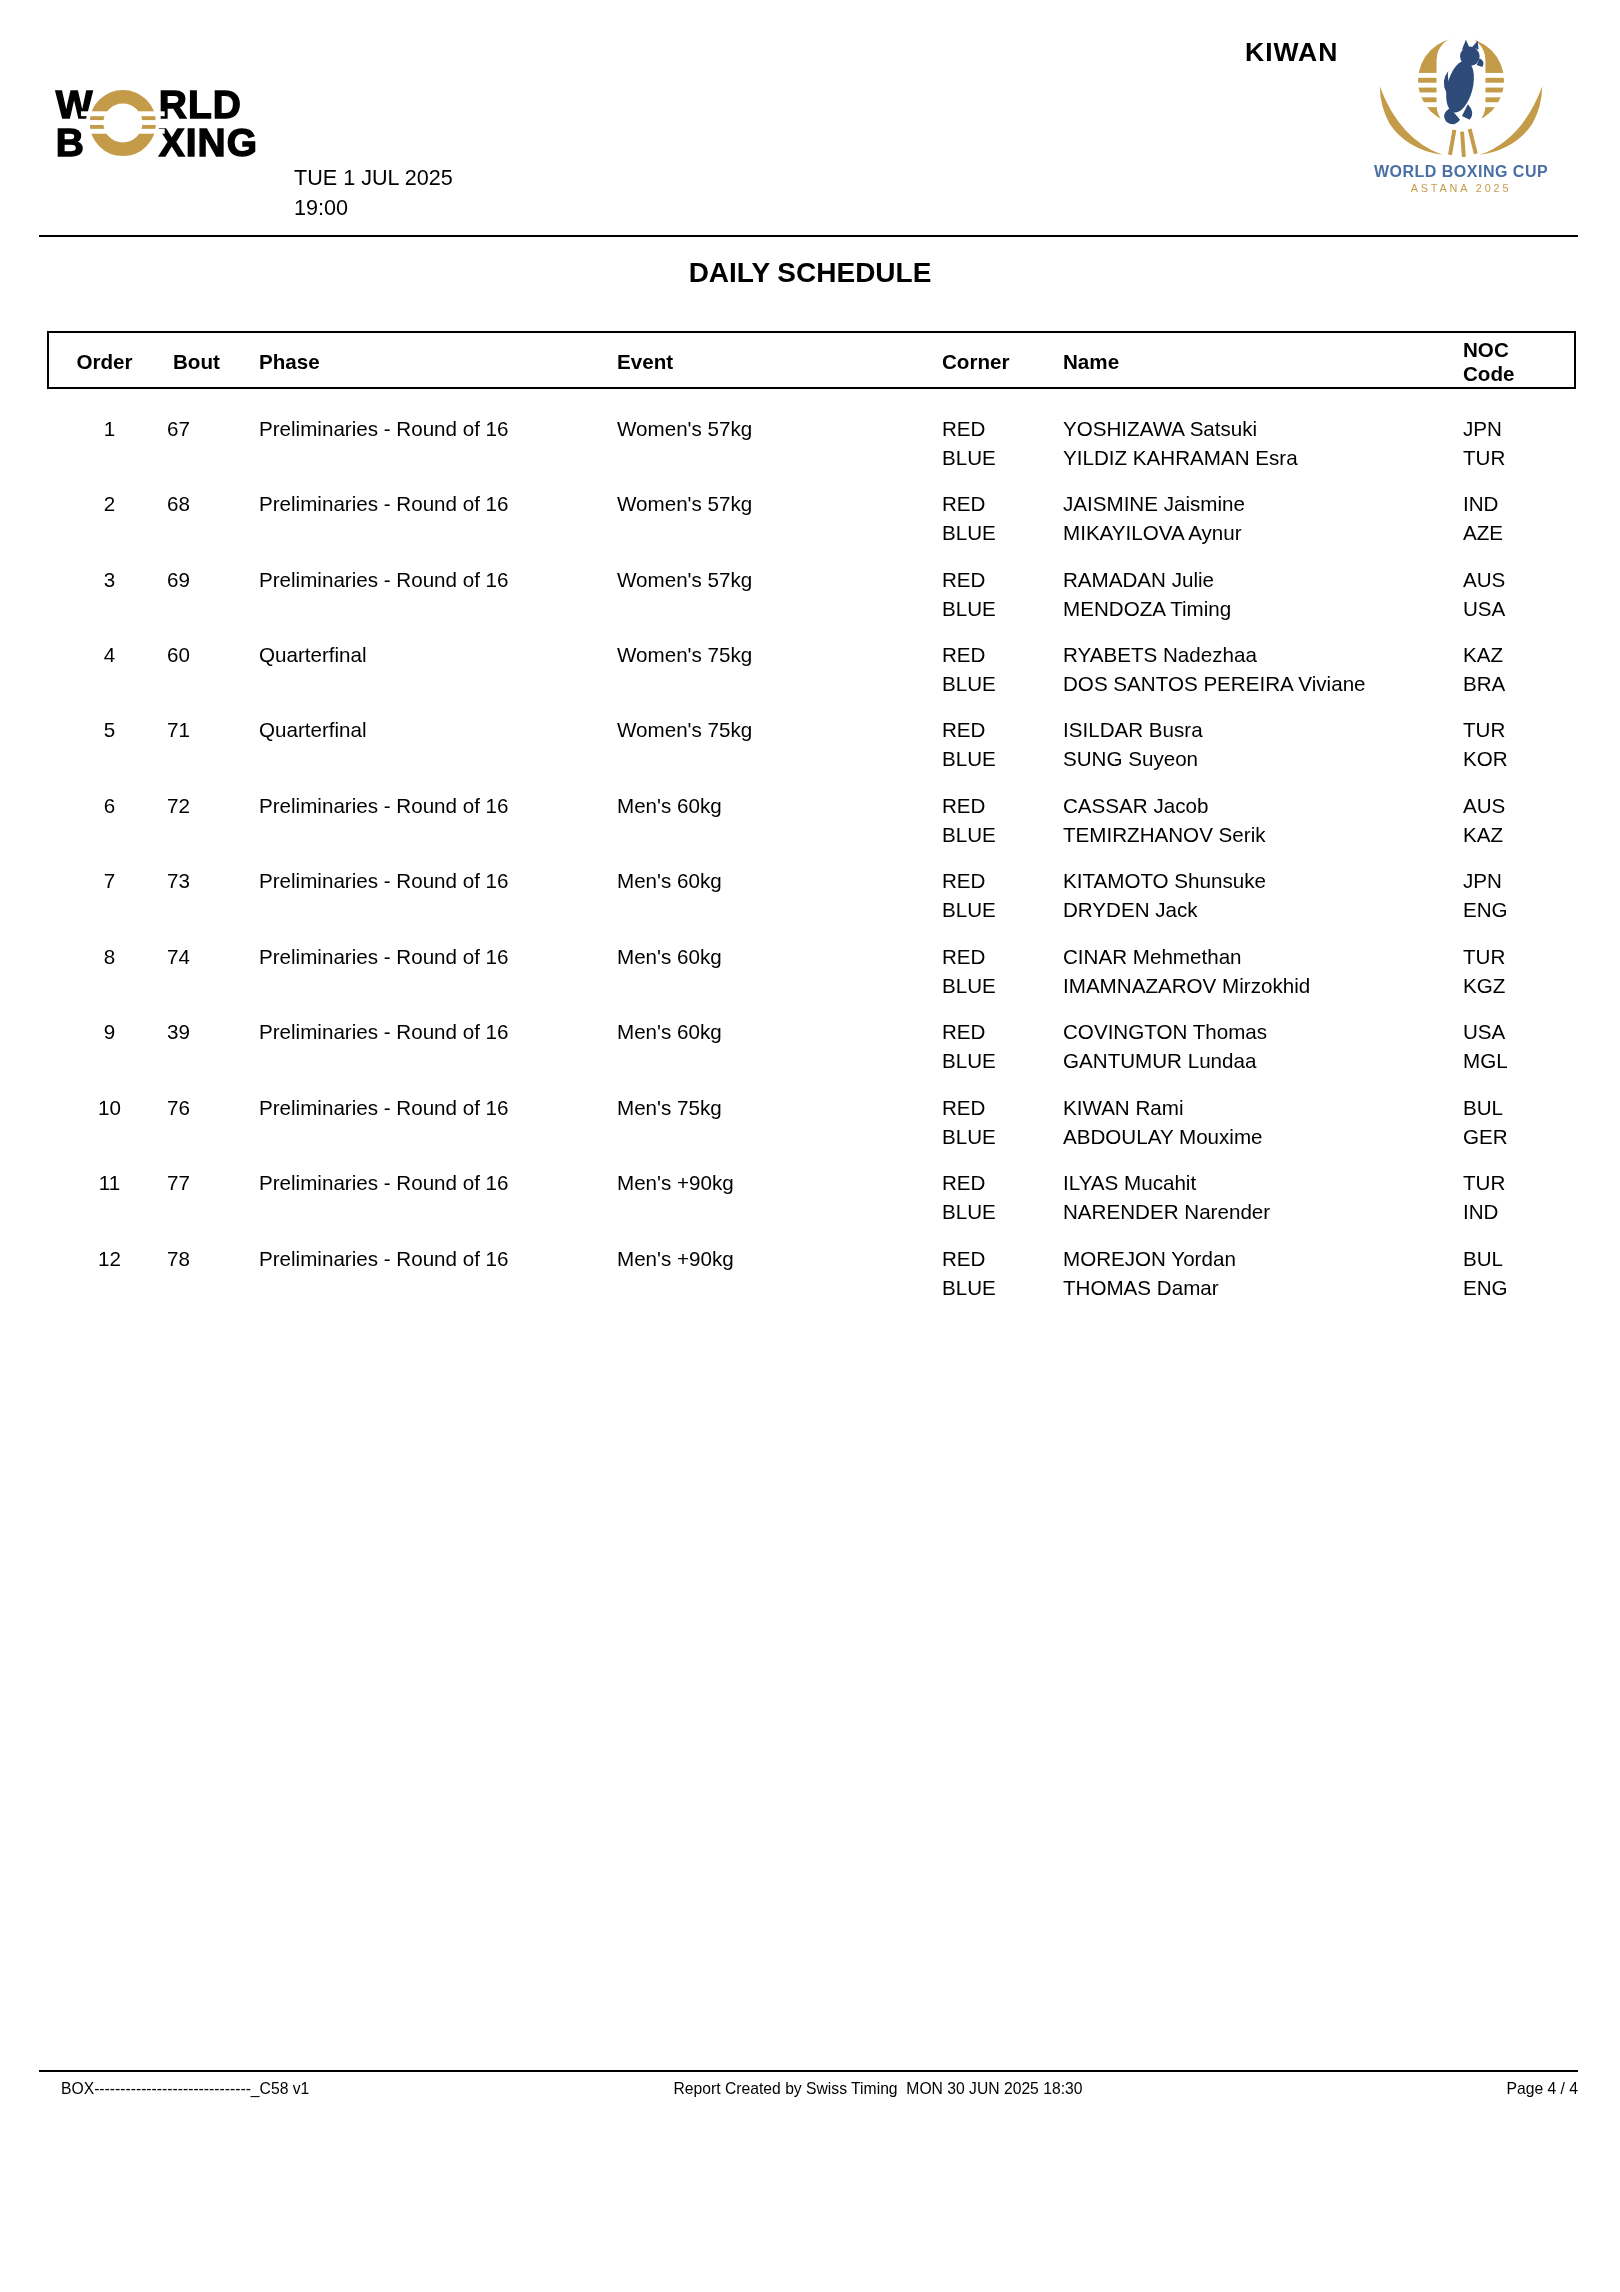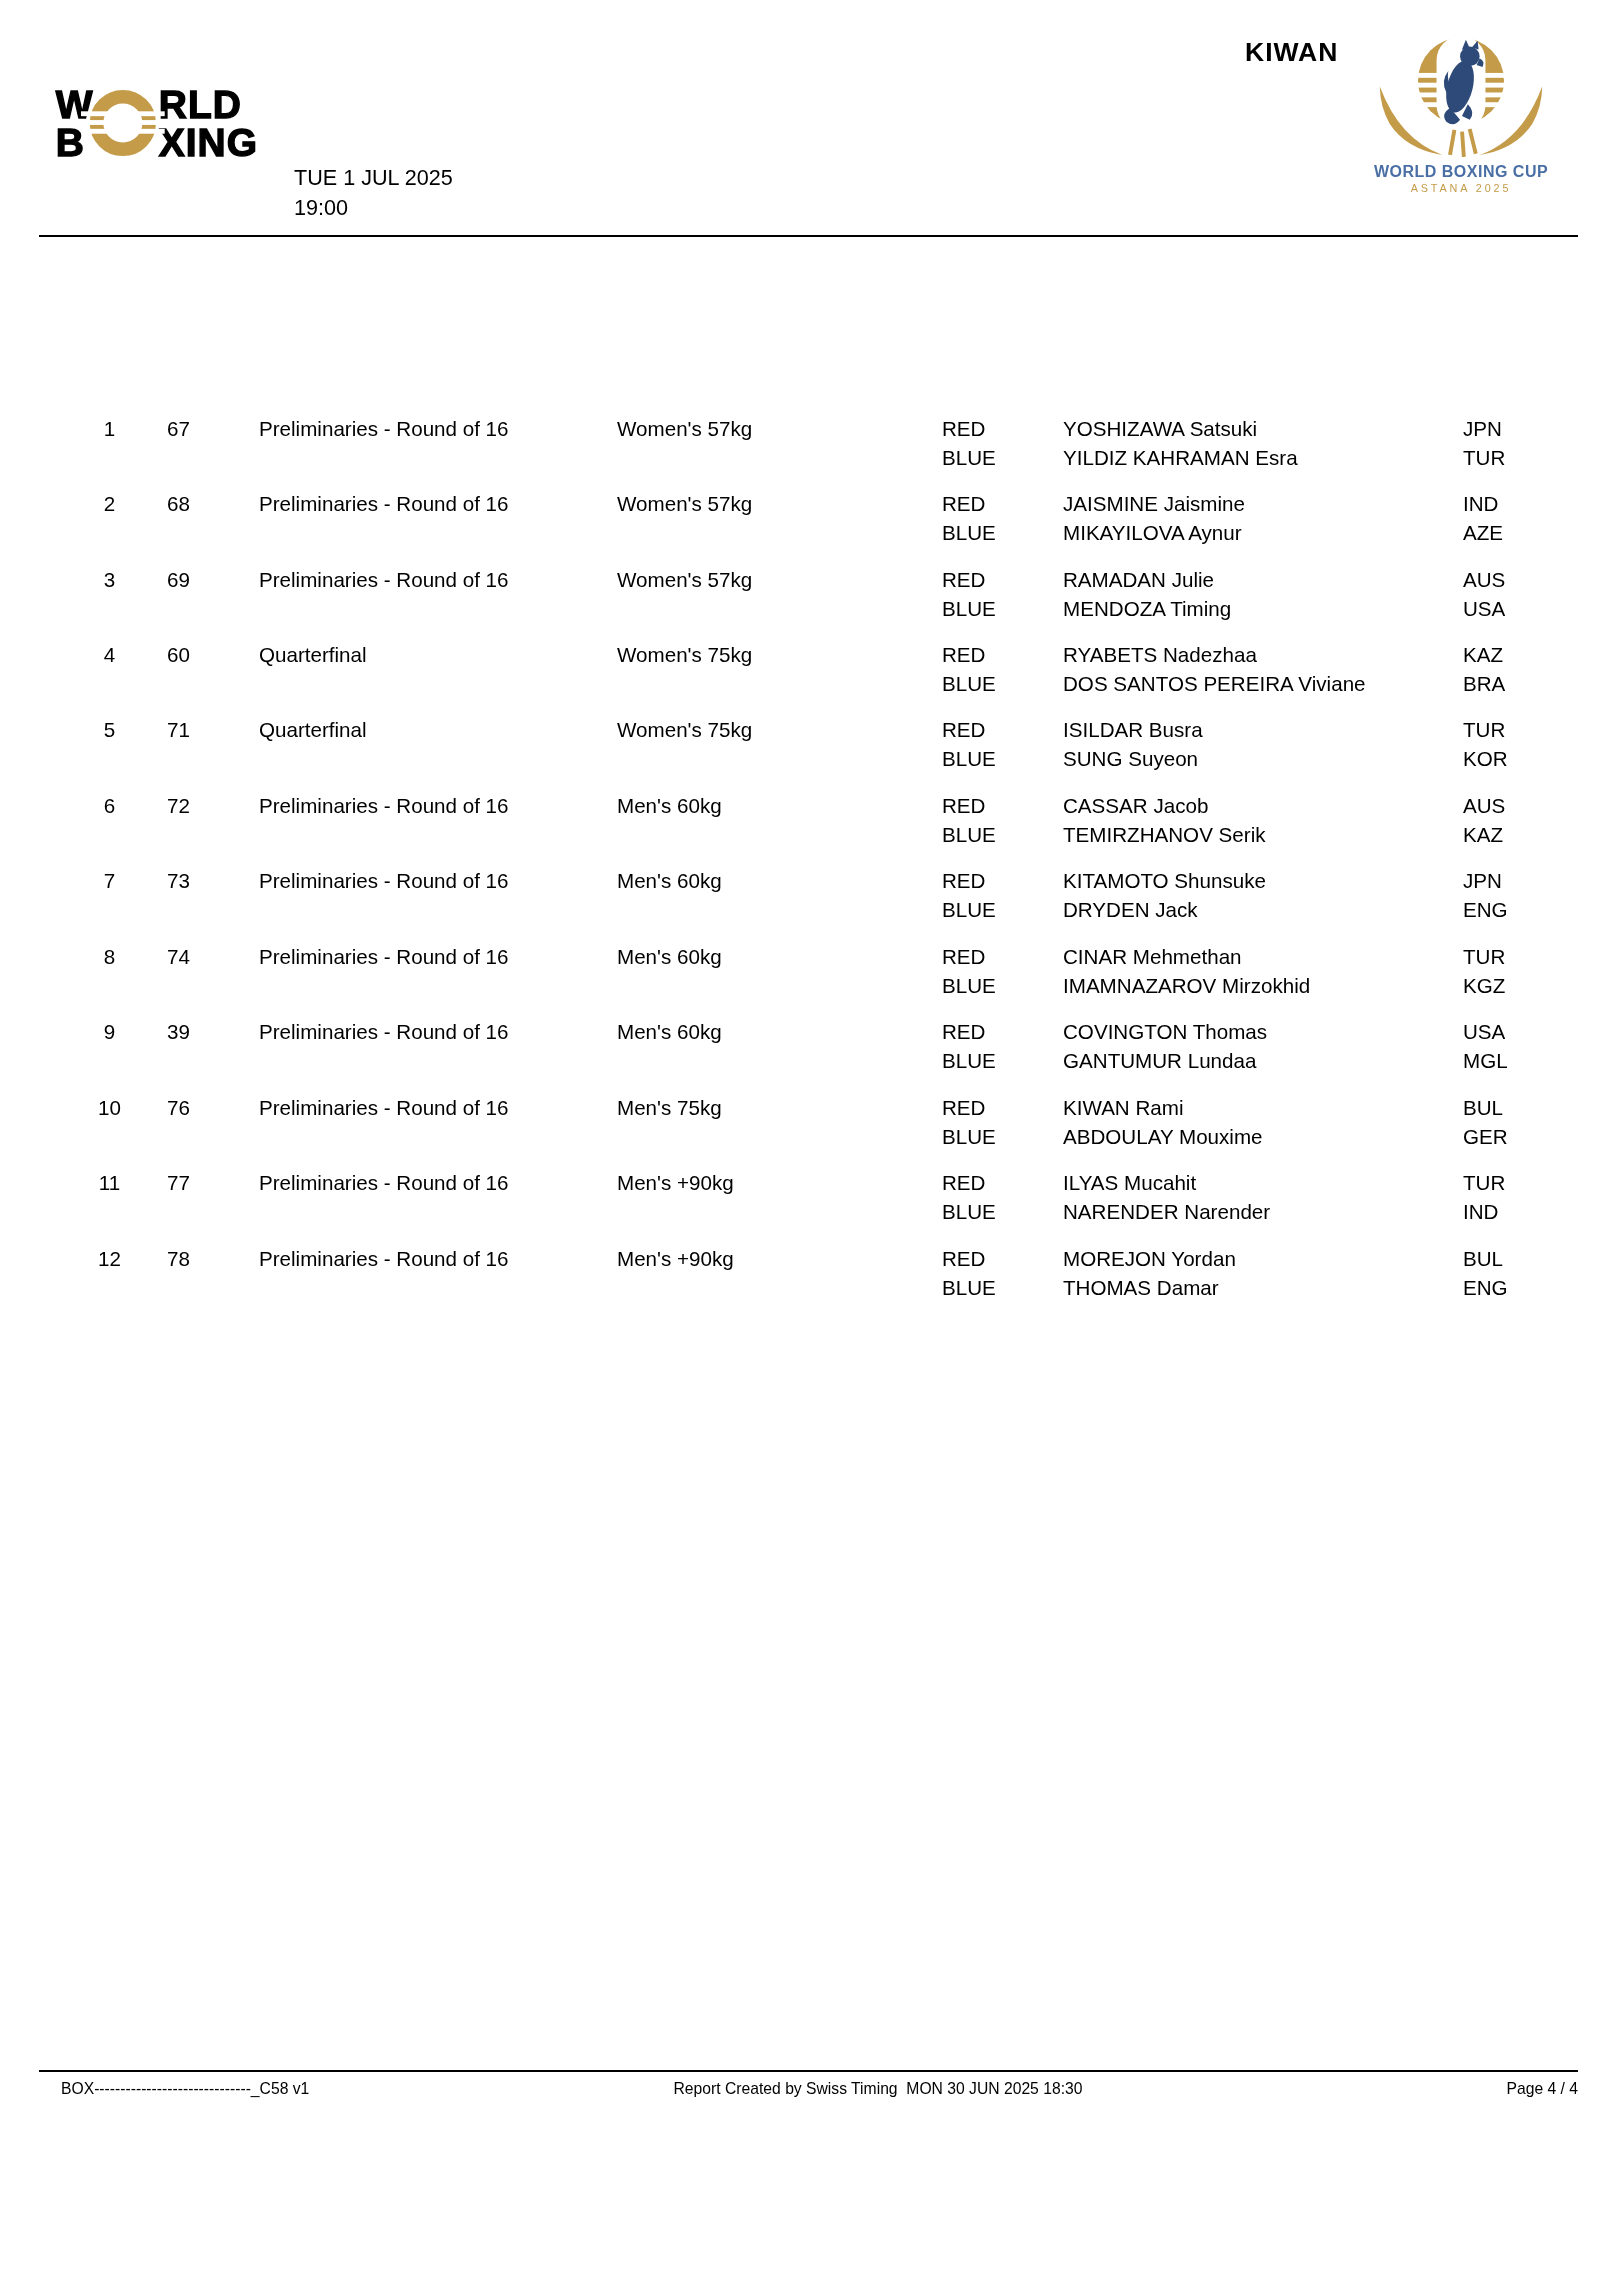--- a/index.html
+++ b/index.html
@@ -97,21 +97,34 @@
         <rect x="111" y="108" width="4" height="26" transform="rotate(-4 113 121)"></rect>
         <rect x="121" y="105" width="4" height="26" transform="rotate(-14 123 118)"></rect>
       </g>
     </svg>
     <div class="cup-title">WORLD BOXING CUP</div>
     <div class="cup-sub">ASTANA 2025</div>
   </div>
 
   <div class="abs rule rule-top"></div>
 
-
+  <div class="abs page-title">DAILY SCHEDULE</div>
+
+  <div class="abs thead">
+    <span class="th th-order">Order</span>
+    <span class="th th-bout">Bout</span>
+    <span class="th th-phase">Phase</span>
+    <span class="th th-event">Event</span>
+    <span class="th th-corner">Corner</span>
+    <span class="th th-name">Name</span>
+    <span class="th th-noc">
+      <span style="display:block;">NOC</span>
+      <span style="display:block;">Code</span>
+    </span>
+  </div>
 
   <div class="abs rows-host" id="rows-host">
       <div class="row" style="top: 417px;">
       <span class="c c-order">1</span>
       <span class="c c-bout">67</span>
       <span class="c c-phase">Preliminaries - Round of 16</span>
       <span class="c c-event">Women's 57kg</span>
       <span class="c c-corner">RED</span>
       <span class="c c-name">YOSHIZAWA Satsuki</span>
       <span class="c c-noc">JPN</span>

